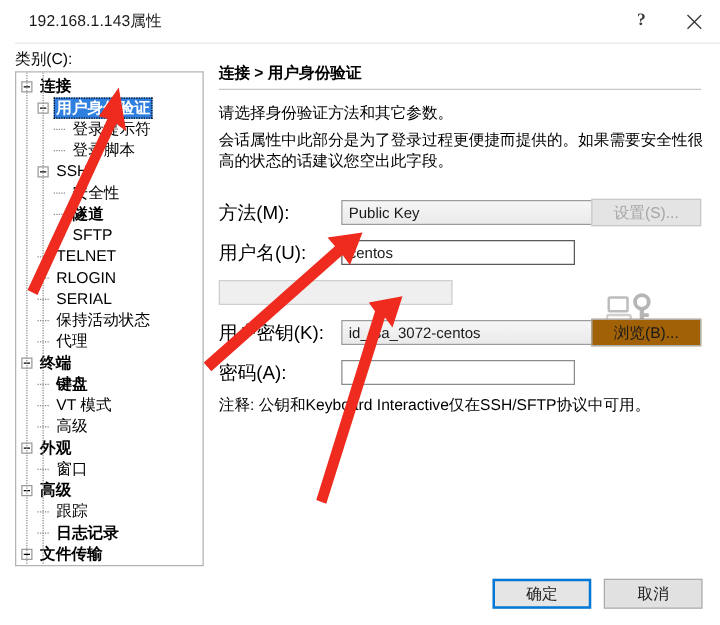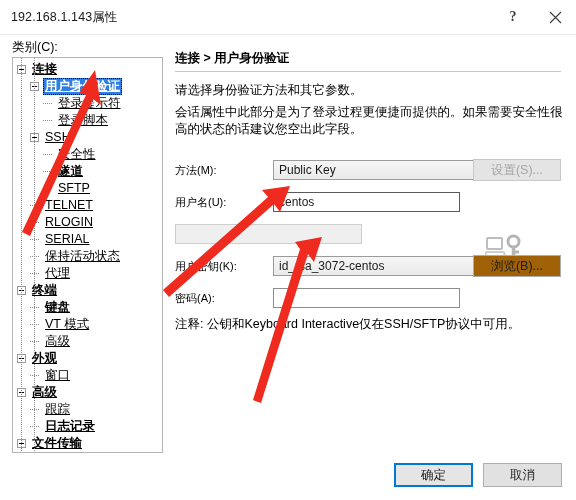--- a/index.html
+++ b/index.html
@@ -18,20 +18,21 @@
   }
 
   
   .titlebar {
     height: 34px;
     background: #ffffff;
     display: flex;
     align-items: center;
     border-bottom: 1px solid #e8e8e8;
     position: relative;
+    margin-left: 12px;
   }
   .title-text {
     font-size: 12.5px;
     color: #1a1a1a;
     padding-left: 11px;
     letter-spacing: 0.1px;
   }
   .title-buttons {
     position: absolute;
     right: 0;
@@ -82,21 +83,20 @@
     height: 17px;
     line-height: 17px;
     display: flex;
     align-items: center;
     white-space: nowrap;
     font-size: 12.5px;
     position: relative;
   }
   .tnode .lbl {
     padding: 0 2px;
-    text-decoration: underline;
   }
   .tnode.bold .lbl { font-weight: bold; }
   .tnode.sel .lbl {
     background: #2f7fe0;
     color: #ffffff;
     outline: 1px dotted #000;
     outline-offset: -1px;
     font-weight: bold;
   }
   
@@ -169,21 +169,21 @@
   }
   .row {
     display: flex;
     align-items: center;
     height: 20px;
     margin-bottom: 12px;
     position: relative;
   }
   .flabel {
     width: 98px;
-    font-size: 11px;
+    font-size: 15px;
     flex: 0 0 auto;
   }
   .flabel.dis { color: #a0a0a0; }
 
   .combo {
     width: 220px;
     height: 20px;
     box-sizing: border-box;
     border: 1px solid #9b9b9b;
     background: linear-gradient(#f6f6f6, #eaeaea);

